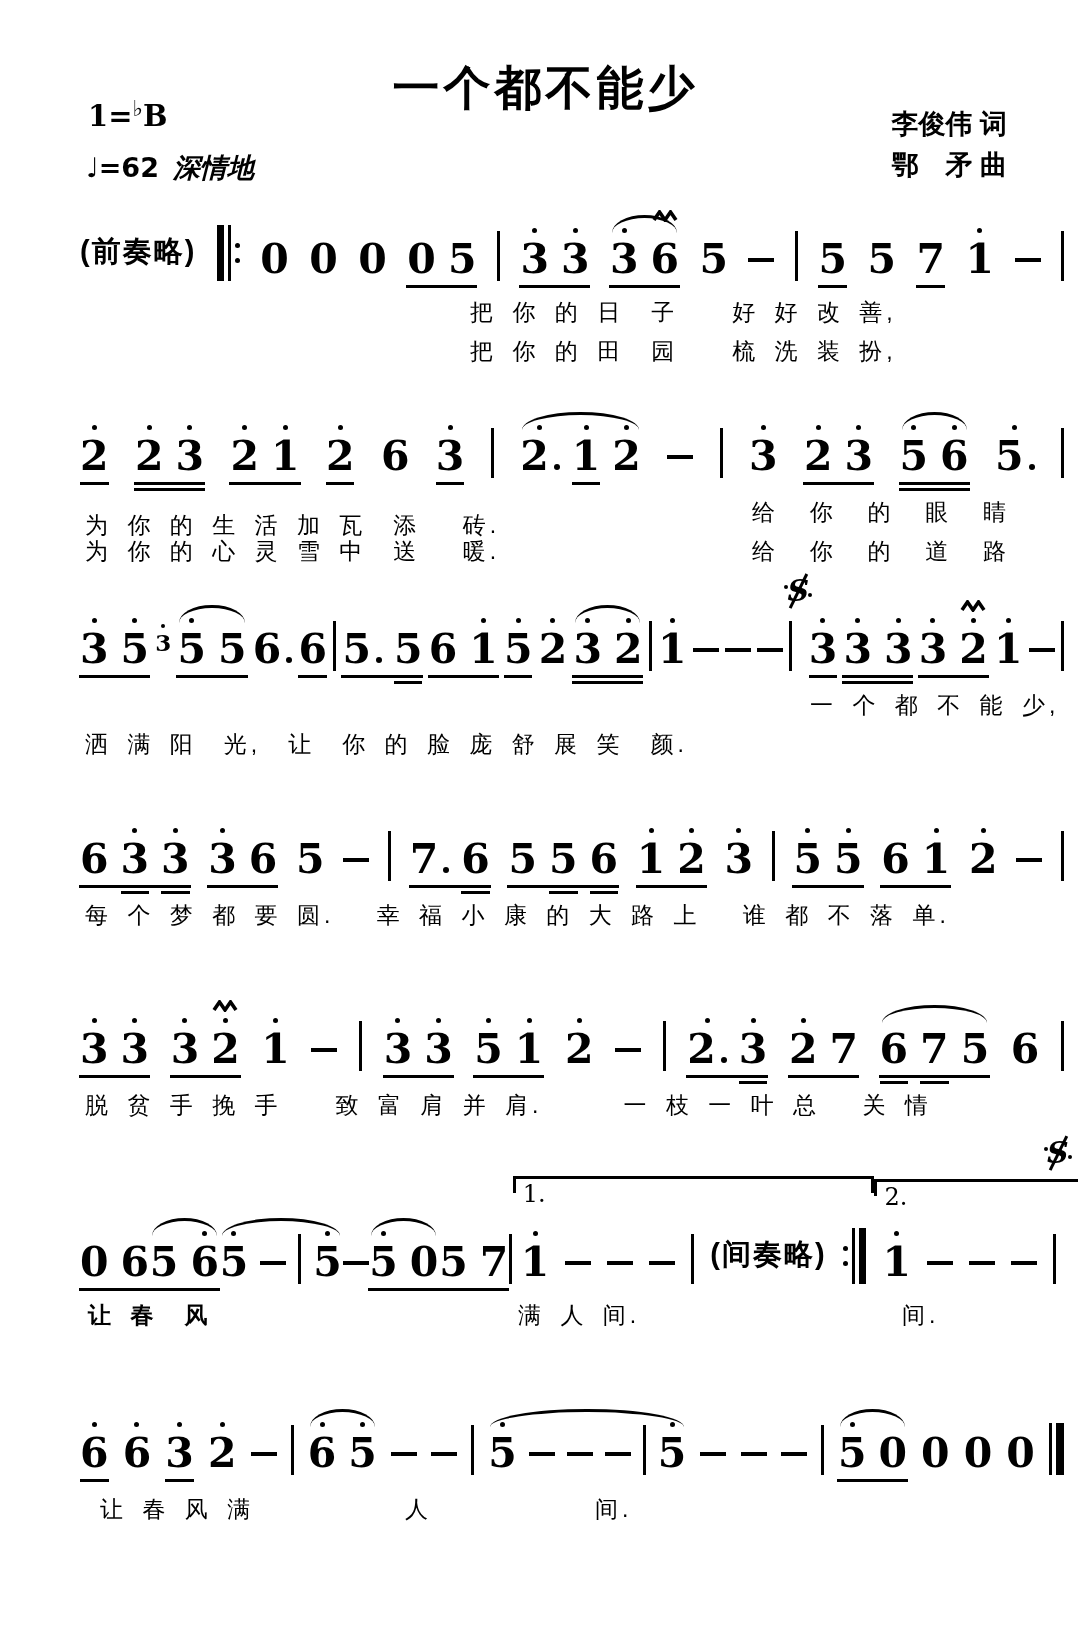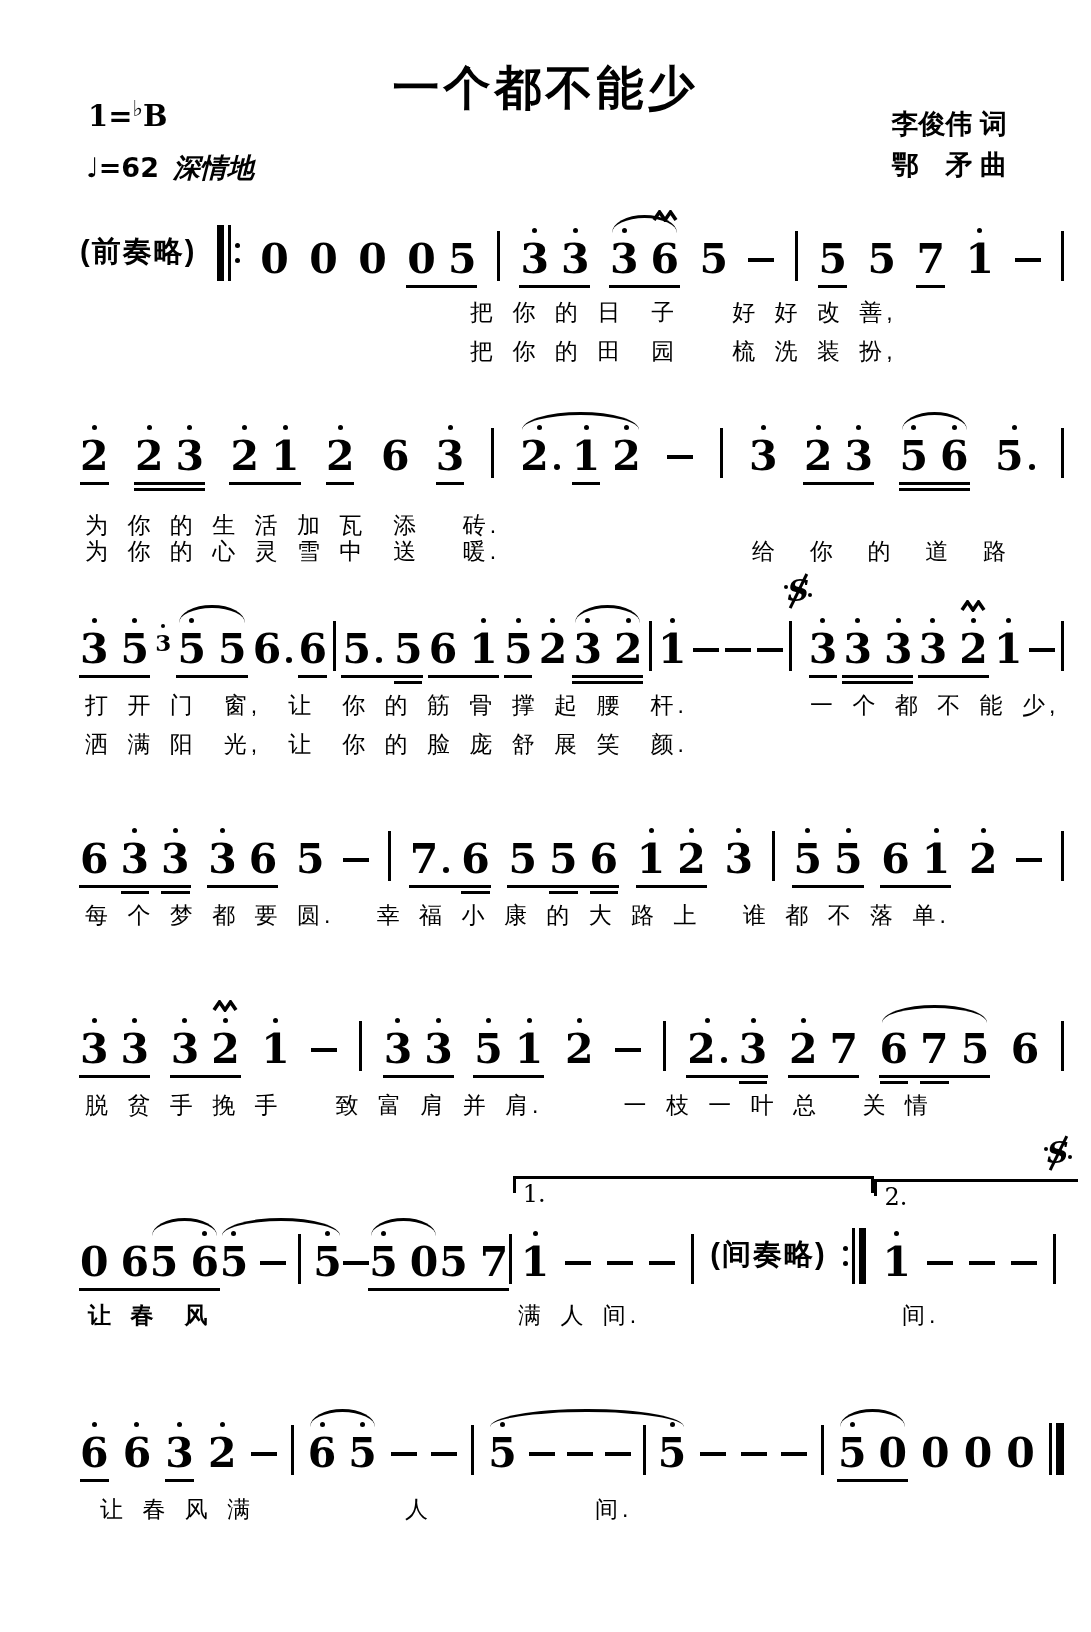--- a/index.html
+++ b/index.html
@@ -373,20 +373,21 @@
             </div>
             <div class="nrow">
               <span class="dg">5</span>
               <i class="ad"></i>
             </div>
           </div>
           <div class="bar"></div>
         </div>
         <div class="lyrics">
           <span class="lyr" style="left: 5px; top: 0px; margin-top: 13px;">为 你 的 生 活 加 瓦　添　 砖.</span>
+          <span class="lyr" style="left: 672px; top: 0px;">给  你  的  眼  睛</span>
           <span class="lyr" style="left: 5px; top: 39px;">为 你 的 心 灵 雪 中　送　 暖.</span>
           <span class="lyr" style="left: 672px; top: 39px;">给  你  的  道  路</span>
         </div>
       </div>
     <div class="system" style="top:618px">
         <div class="notes-row">
           <div class="grp">
             <div class="note">
               <div class="hd">
                 <i></i>
@@ -590,21 +591,20 @@
               <i></i>
             </div>
             <div class="nrow">
               <span class="dg">1</span>
             </div>
           </div>
           <div class="dash"></div>
           <div class="bar"></div>
         </div>
         <div class="lyrics">
-          <span class="lyr" style="left: 5px; top: 0px;">打 开 门　窗,　让　你 的 筋 骨 撑 起 腰　杆.</span>
           <span class="lyr" style="left: 690px; top: 0px; margin-left: 40px;">一 个 都 不 能 少,</span>
           <span class="lyr" style="left: 5px; top: 39px;">洒 满 阳　光,　让　你 的 脸 庞 舒 展 笑　颜.</span>
         </div>
       </div>
     <div class="system" style="top:828px">
         <div class="notes-row">
           <div class="grp">
             <div class="note">
               <div class="hd"></div>
               <div class="nrow">

